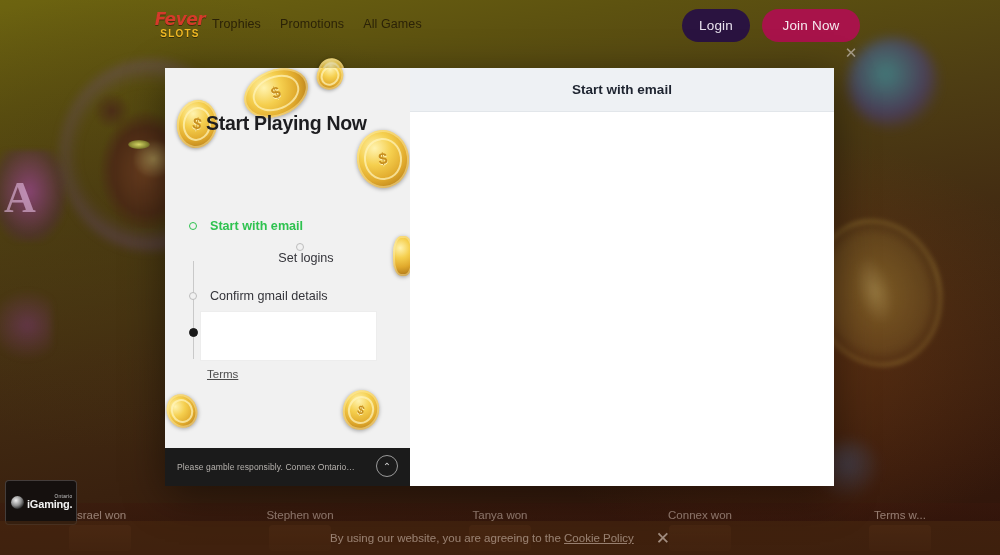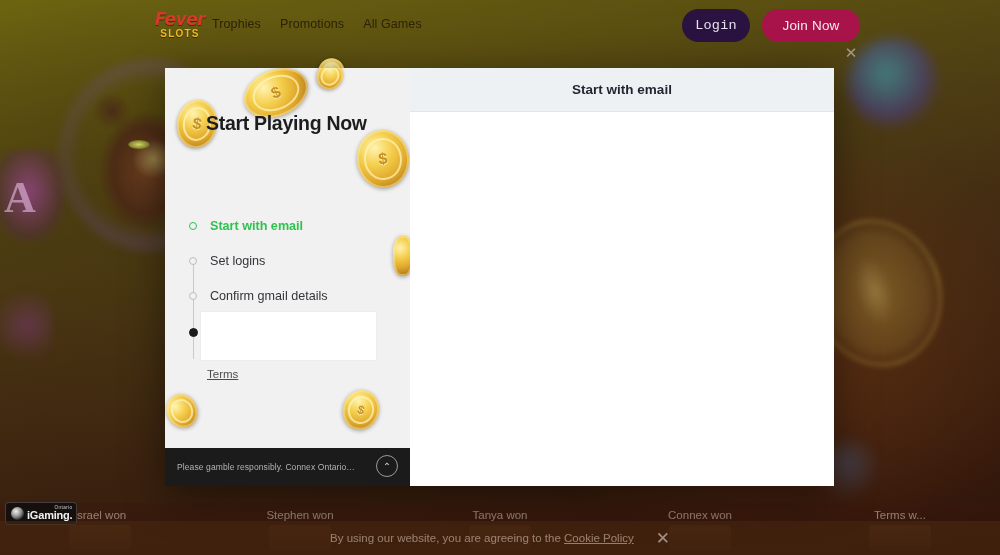--- a/index.html
+++ b/index.html
@@ -144,21 +144,21 @@
   .nav a {
     color: #2b2207; font-size: 12.5px; text-decoration: none;
     font-weight: 500; letter-spacing: .1px;
   }
   .hdr-btns { position: absolute; right: 140px; top: 9px; display: flex; gap: 12px; }
   .btn-login, .btn-join {
     border: none; border-radius: 20px; height: 33px;
     font-size: 13.5px; font-weight: 500; cursor: pointer;
     color: #e8e2ee; letter-spacing: .2px;
   }
-  .btn-login { width: 68px; background: #2a1340; font-family: Liberation Mono, monospace; }
+  .btn-login { width: 68px; background: #2a1340; }
   .btn-join  { width: 98px; background: #a8134a; color: #f6e9ef; }
 
   .modal-close-x {
     position: absolute; right: 140px; top: 44px;
     width: 18px; height: 18px; cursor: pointer; z-index: 7;
     color: rgba(235,225,225,.55); font-size: 15px; line-height: 18px; text-align: center;
     font-family: "DejaVu Sans", sans-serif;
   }
 
   
@@ -173,21 +173,21 @@
   }
   .winner-name { font-size: 11.5px; color: rgba(225,205,195,.55); white-space: nowrap; }
   .winner-thumb {
     width: 62px; height: 26px; border-radius: 4px;
     background: linear-gradient(180deg, rgba(120,70,40,.30), rgba(80,45,25,.22));
   }
 
   
   #igaming {
     position: absolute; left: 5px; bottom: 30px; z-index: 5;
-    width: 72px; height: 23px; border-radius: 4px;
+    width: 72px; height: 45px; border-radius: 4px;
     background: #15100e; border: 1px solid rgba(190,180,175,.28);
     display: flex; align-items: center; gap: 3px; padding: 0 5px;
   }
   .ig-dot {
     width: 13px; height: 13px; border-radius: 50%;
     background: radial-gradient(circle at 38% 34%, #f0f0f0 0%, #8e8e8e 45%, #262626 75%);
     flex: 0 0 auto;
   }
   .ig-txt { display: flex; flex-direction: column; line-height: 1; }
   .ig-ont { font-size: 4.6px; color: #cfcfcf; letter-spacing: .4px; align-self: flex-end; }
@@ -435,21 +435,21 @@
 
       <div id="promo-title">Start Playing Now</div>
 
       <div id="stepper">
         <div class="step-rail"></div>
 
         <div class="step active">
           <span class="step-dot"></span>
           <span class="step-label">Start with email</span>
         </div>
-        <div class="step" style="margin-top:0;">
+        <div class="step" style="margin-top:0;flex-direction:column;">
           <span class="step-dot"></span>
           <span class="step-label">Set logins</span>
         </div>
         <div class="step">
           <span class="step-dot"></span>
           <span class="step-label">Confirm gmail details</span>
         </div>
         <div class="step filled" style="margin-top:2px;">
           <span class="step-dot"></span>
           <span class="step-label"></span>

